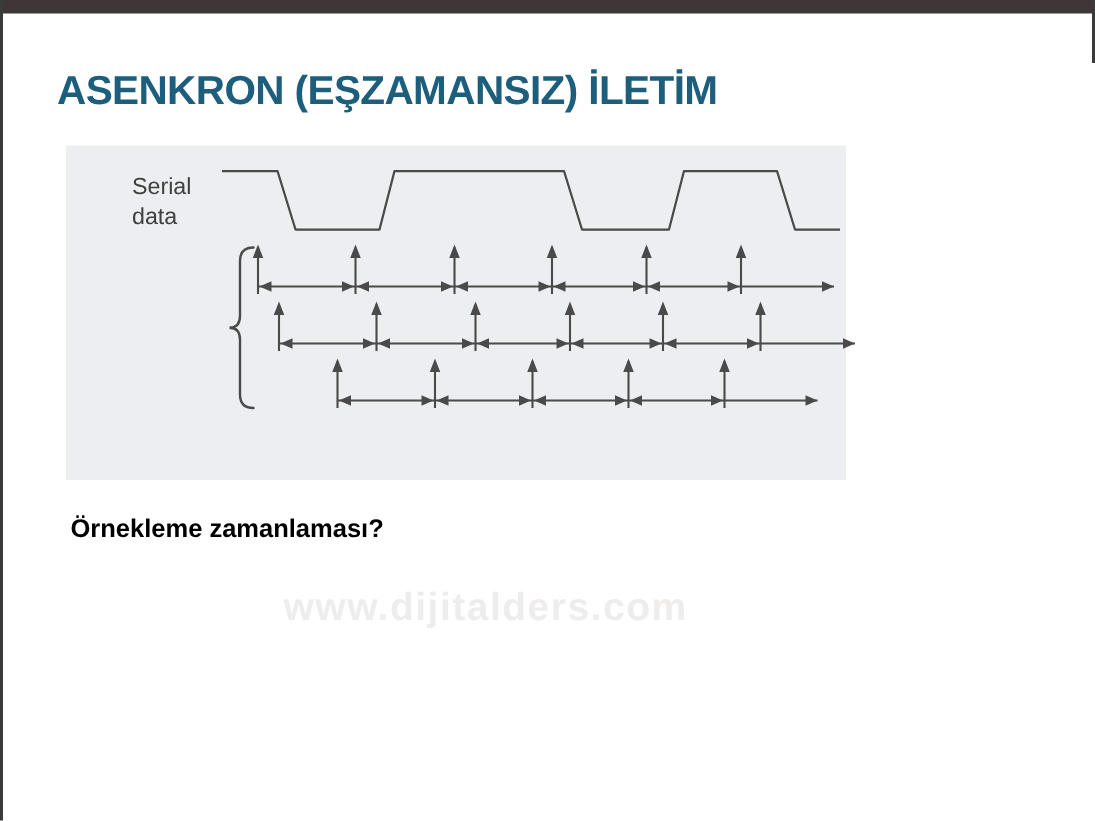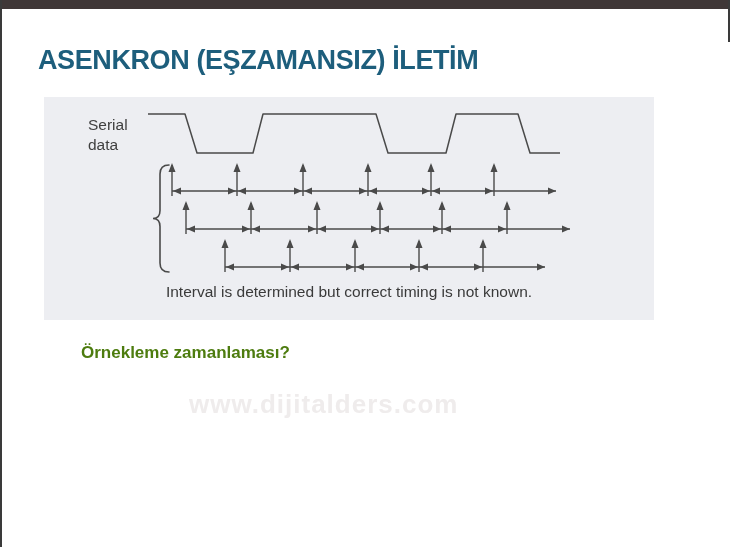--- a/index.html
+++ b/index.html
@@ -10,21 +10,21 @@
   }
   .top-bar{position:absolute;left:0;top:0;width:730px;height:9px;}
   .left-border{position:absolute;left:0;top:0;width:2px;height:547px;}
   .right-border-seg{position:absolute;right:0;top:0;width:2px;height:42px;}
   .page-title{
     position:absolute;left:38px;top:27px;
     font-size:27px;font-weight:700;letter-spacing:-0.4px;
     white-space:nowrap;
   }
   .diagram-panel{
-    position:absolute;left:44px;top:97px;width:610px;height:223px;
+    position:absolute;left:44px;top:97px;width:520px;height:223px;
   }
   .diagram-panel svg{position:absolute;left:0;top:0;}
   .serial-label{
     position:absolute;left:44px;top:18px;
     font-size:15.5px;line-height:20px;color:#3f3f3f;
   }
   .which-timing{
     position:absolute;left:2px;top:113px;
     font-size:15px;white-space:nowrap;
   }
@@ -120,17 +120,16 @@
       <polygon points="374,170 366,166.5 366,173.5" fill="#4a4a4a"></polygon>
       <polygon points="376,170 384,166.5 384,173.5" fill="#4a4a4a"></polygon>
       <polygon points="438,170 430,166.5 430,173.5" fill="#4a4a4a"></polygon>
       <polygon points="501,170 493,166.5 493,173.5" fill="#4a4a4a"></polygon>
       <path d="M 125 68 Q 116 68 116 77 L 116 113.5 Q 116 121.5 109 121.5 Q 116 121.5 116 129.5 L 116 166 Q 116 175 125 175" fill="none" stroke="#4a4a4a" stroke-width="1.6" stroke-linecap="round"></path>
     </svg>
   <div class="serial-label">
     <div>Serial</div>
     <div>data</div>
   </div>
-  <div class="diagram-caption" style="color: rgb(58, 58, 58);">Interval is determined but correct timing is not known.</div>
 </div>
 
-<div class="question-line" style="color: #4d7c0f; margin-left: 34px;">Örnekleme zamanlaması?</div>
+<div class="question-line" style="color: #000000;">Örnekleme zamanlaması?</div>
 <div class="watermark" style="color: rgb(239, 236, 236);">www.dijitalders.com</div>
 
 </body></html>

